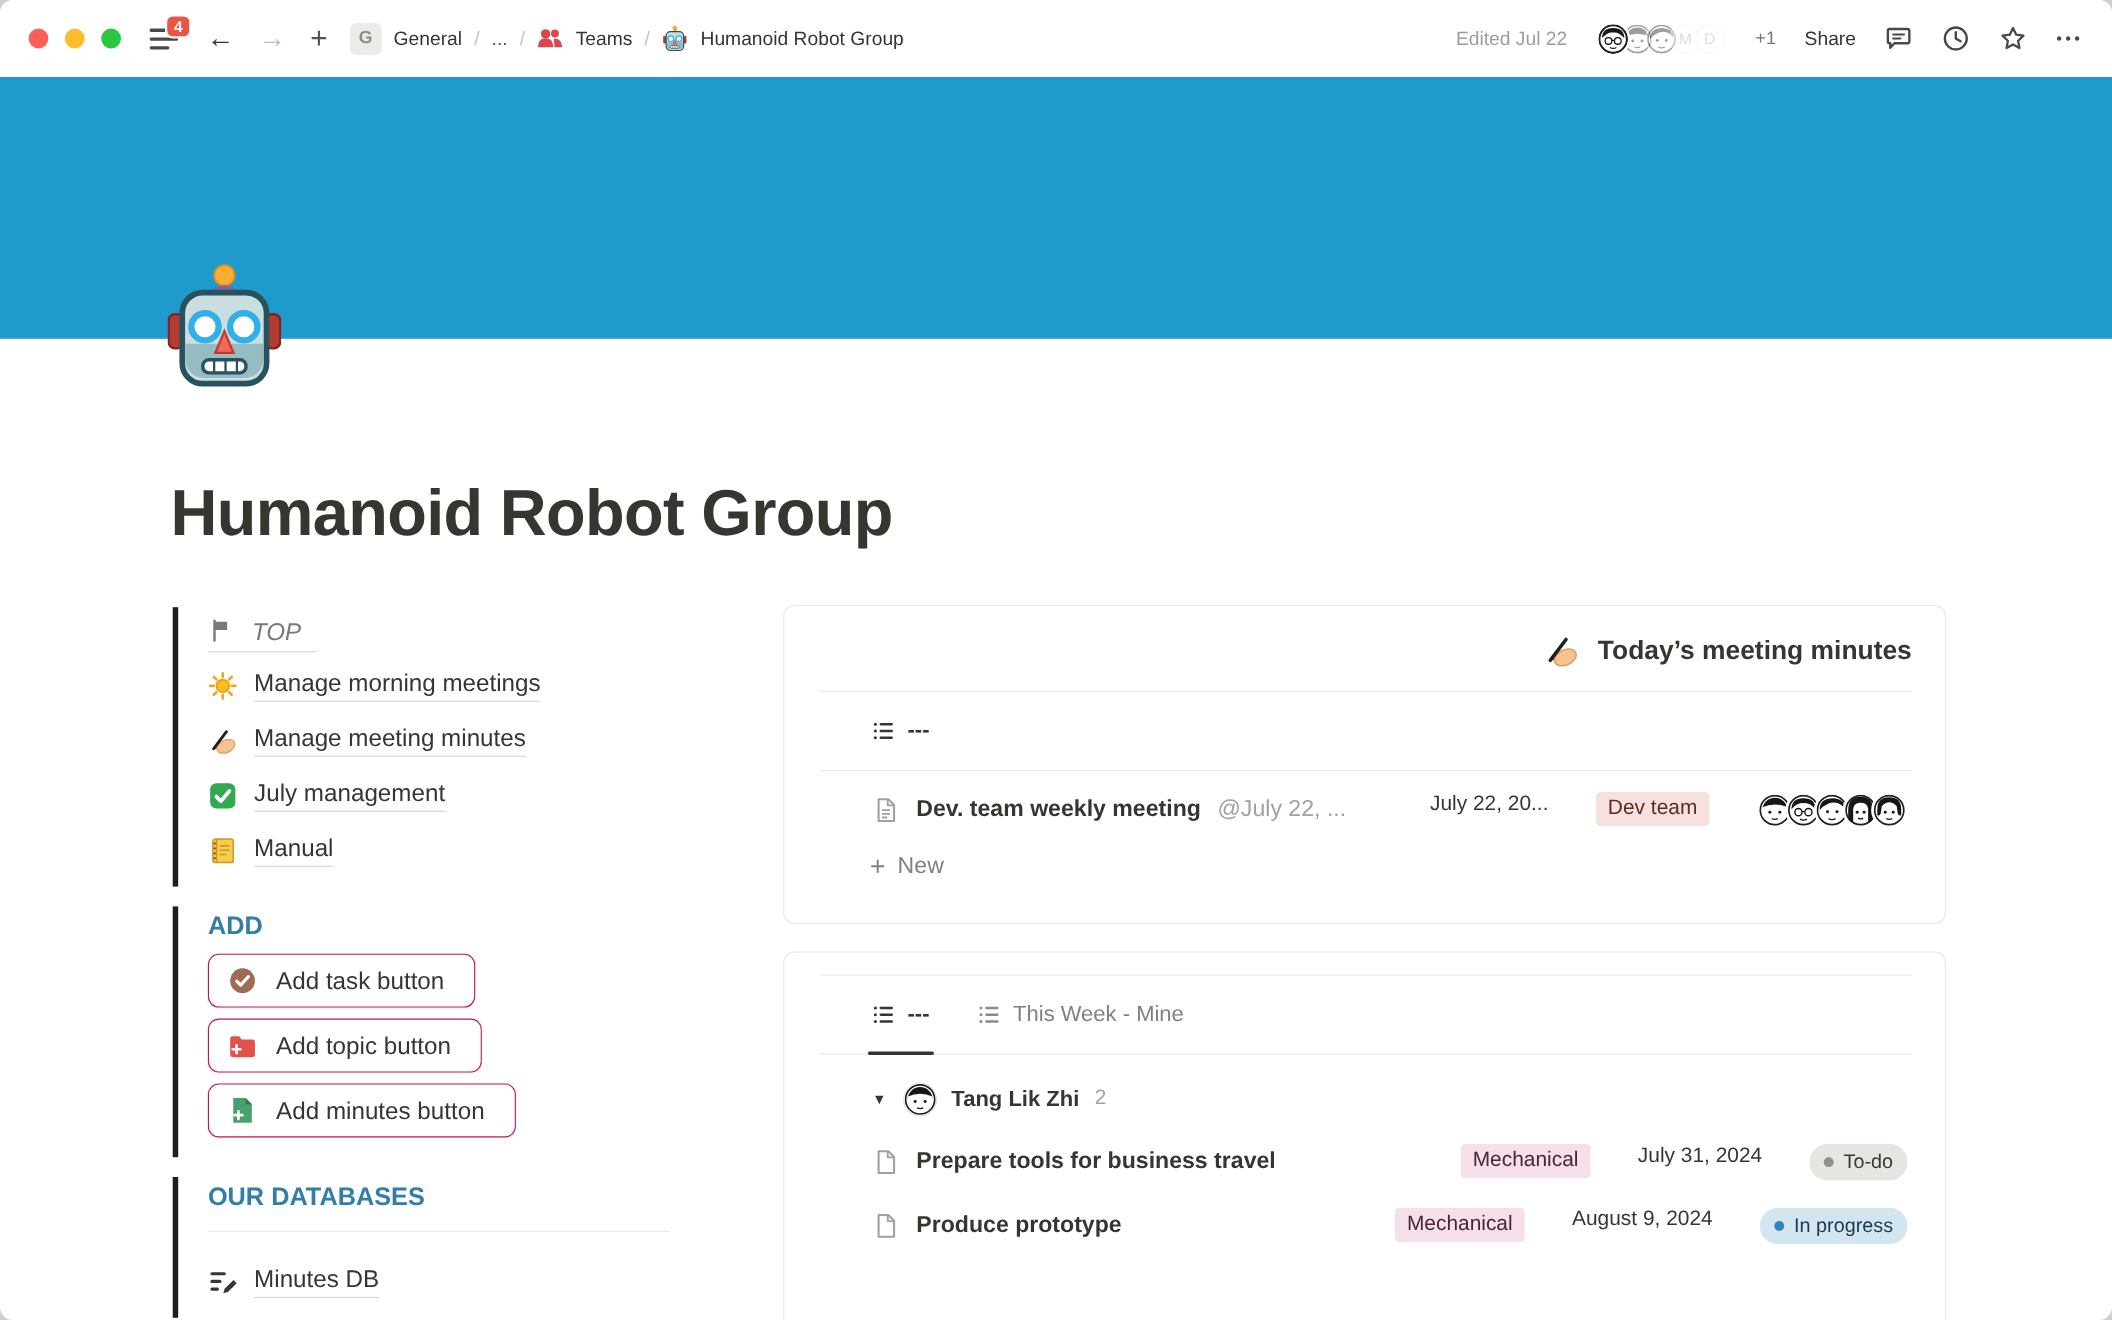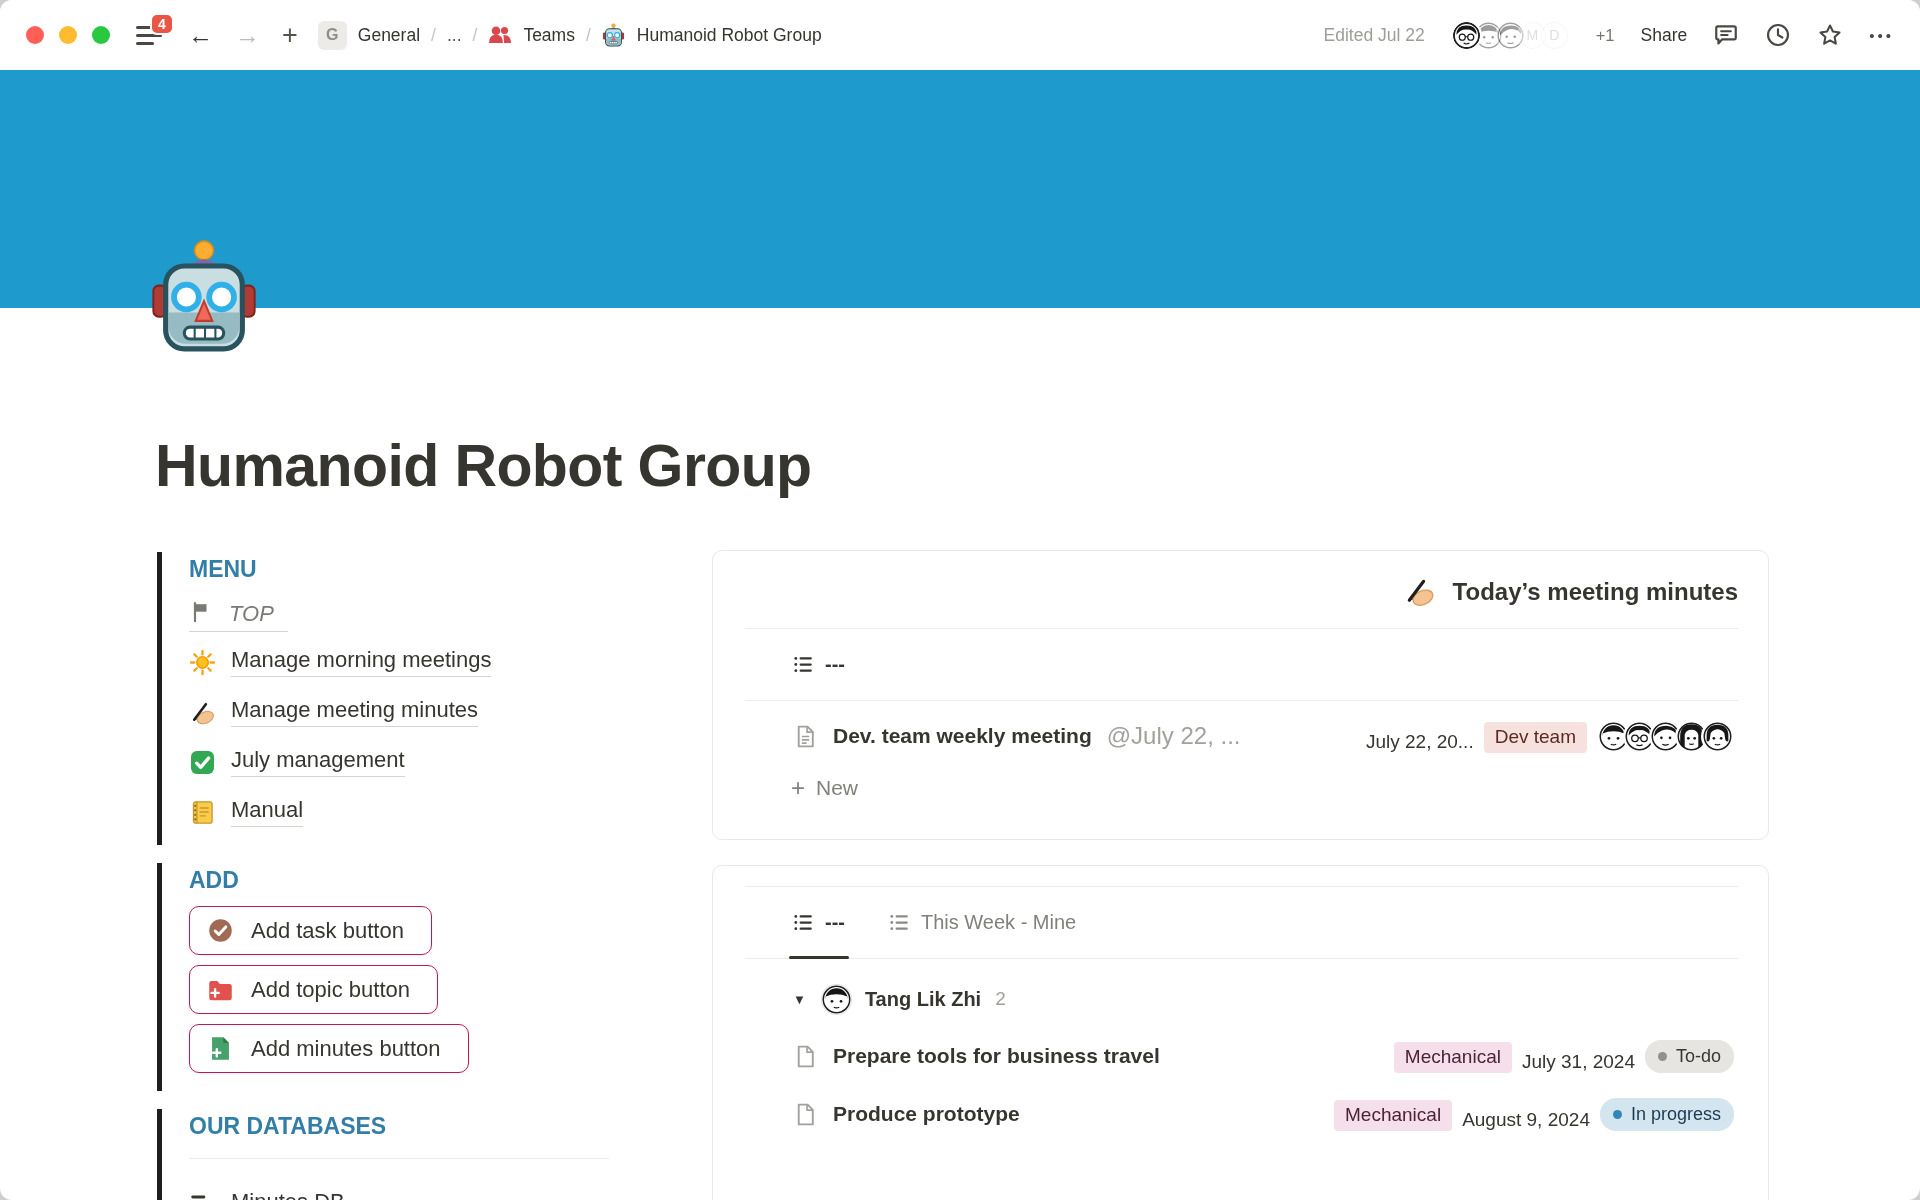--- a/index.html
+++ b/index.html
@@ -82,22 +82,22 @@
   .views{display:flex;align-items:center;gap:44px;margin:0 30px 0 32px;padding-left:48px;height:72px;border-bottom:1px solid var(--divider);}
   .view{position:relative;display:flex;align-items:center;gap:11px;height:100%;font-size:20px;font-weight:600;color:var(--ink);cursor:pointer;}
   .view .v-ico{width:21px;height:21px;display:inline-flex;color:var(--ink);}
   .view.inactive{color:#82807B;font-weight:400;}
   .view.inactive .v-ico{color:#8D8B85;}
   .view.active::after{content:"";position:absolute;left:-4px;right:-4px;bottom:-1px;height:3.5px;background:#37352F;border-radius:2px;}
   .db-row{display:flex;align-items:center;gap:15px;padding:0 34px 0 80px;height:58px;cursor:pointer;}
   .card.minutes .db-row{margin-top:6px;}
   .row-ico{width:25px;height:25px;color:#A3A19C;flex:none;display:inline-flex;}
   .row-title{font-size:21px;font-weight:600;color:var(--ink);white-space:nowrap;}
-  .row-mention{font-size:24px;color:#A3A19C;white-space:nowrap;}
-  .row-right{margin-left:auto;display:flex;align-items:flex-end;gap:10px;}
+  .row-mention{font-size:21px;color:#A3A19C;white-space:nowrap;}
+  .row-right{margin-left:auto;display:flex;align-items:flex-start;gap:43px;}
   .row-date{font-size:19px;color:var(--ink);white-space:nowrap;}
   .tag{height:31px;padding:0 11px;border-radius:4px;font-size:19px;display:flex;align-items:center;white-space:nowrap;}
   .tag.red{background:#F6E1DE;color:#5D2B22;}
   .tag.pink{background:#F5DFEA;color:#4C2337;}
   .status{height:33px;border-radius:16px;padding:0 13px;display:flex;align-items:center;gap:9px;font-size:18px;white-space:nowrap;}
   .status .dot{width:9px;height:9px;border-radius:50%;}
   .status.todo{background:#E6E5E2;color:#393730;}
   .status.todo .dot{background:#90908C;}
   .status.inprogress{background:#D3E5EF;color:#1B3A52;}
   .status.inprogress .dot{background:#3285B9;}
@@ -332,21 +332,20 @@
   <div class="page-icon">
     <svg viewBox="0 0 100 112" width="104" height="116">
         <use href="#robot"></use>
       </svg>
   </div>
   <h1 class="page-title">Humanoid Robot Group</h1>
 
   <div class="left-col">
 
     <div class="section">
-      <div class="sec-head">MENU</div>
       <div class="menu-item muted">
         <span class="muted-link">
           <span class="mi-ico">
               <svg viewBox="0 0 24 24" width="24" height="24">
                 <use href="#flag"></use>
               </svg>
             </span>
           <span>TOP</span>
         </span>
       </div>

